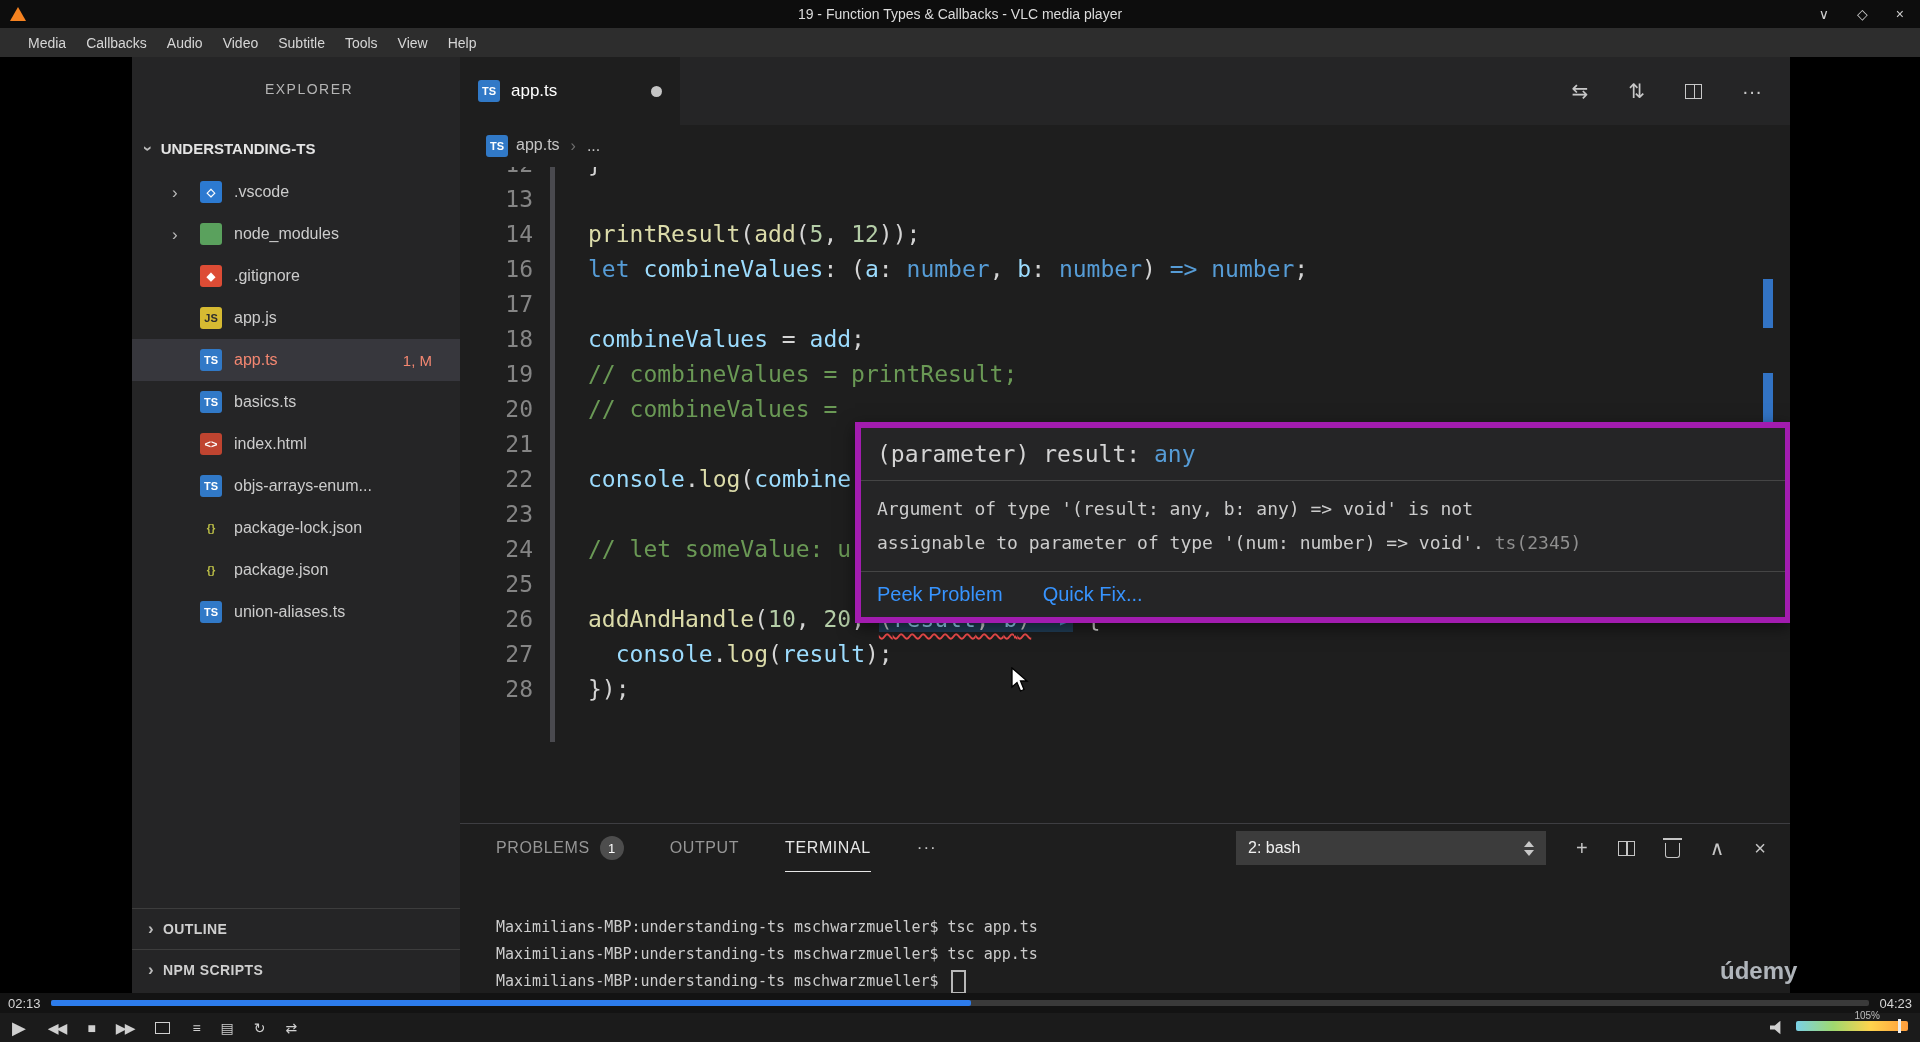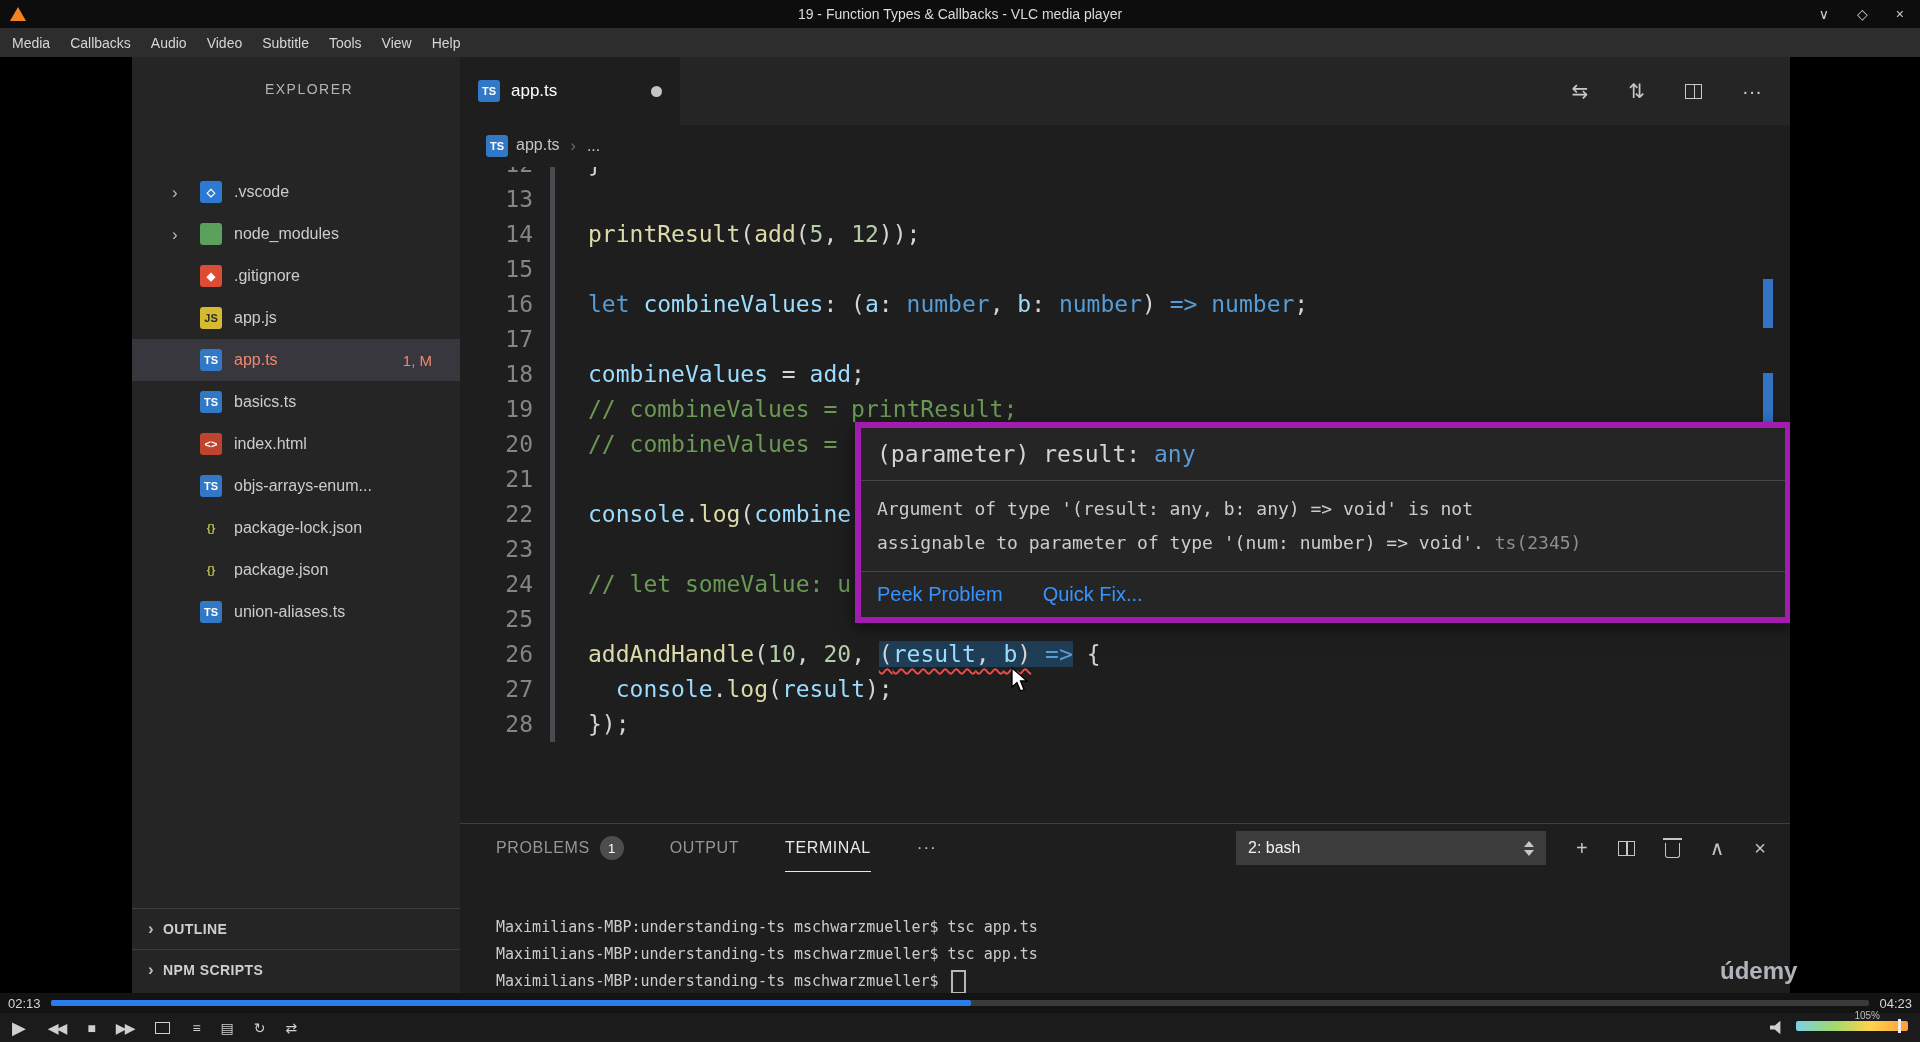--- a/index.html
+++ b/index.html
@@ -8,21 +8,21 @@
 
   
   .titlebar { position:absolute; left:0; top:0; right:0; height:28px; background:#0d0d0d;
               display:flex; align-items:center; color:#d8d8d8; }
   .cone { margin-left:10px; width:0; height:0; border-left:8px solid transparent;
           border-right:8px solid transparent; border-bottom:14px solid #f58220; }
   .tb-title { position:absolute; left:0; right:0; text-align:center; font-size:14px; color:#dcdcdc; }
   .win-controls { margin-left:auto; display:flex; gap:28px; margin-right:16px;
                   font-size:14px; color:#cfcfcf; z-index:2; }
   .menubar { position:absolute; left:0; top:28px; right:0; height:29px; background:#2d2d2d;
-             display:flex; align-items:center; padding-left:2px; }
+             display:flex; align-items:center; padding-left:18px; }
   .menu-item { padding:4px 10px; font-size:14px; color:#d6d6d6; }
 
   
   .video { position:absolute; left:0; top:57px; right:0; height:936px; background:#000; overflow:hidden; }
   .vscode { position:absolute; left:132px; top:0; width:1658px; height:936px; background:#1e1e1e; }
 
   
   .explorer { position:absolute; left:0; top:0; width:328px; height:100%; background:#252526; color:#cccccc; }
   .exp-header { padding:24px 0 0 26px; font-size:14px; letter-spacing:1.5px; color:#b5b5b5;text-align:center; }
   .workspace-row { position:absolute; top:72px; left:0; right:0; height:38px; display:flex;
@@ -160,20 +160,24 @@
     <div class="menu-item">Tools</div>
     <div class="menu-item">View</div>
     <div class="menu-item">Help</div>
   </div>
 
 <div class="video">
   <div class="vscode">
 
     <aside class="explorer">
       <div class="exp-header">EXPLORER</div>
+      <div class="workspace-row">
+        <span class="chev down">›</span>
+        <span>UNDERSTANDING-TS</span>
+      </div>
       <div class="file-list" id="fileList">
           <div class="file-row">
             <span class="chev">›</span>
             <span class="fi" style="background: rgb(44, 122, 209); color: rgb(255, 255, 255);">◇</span>
             <span class="file-label">.vscode</span>
           </div>
           <div class="file-row">
             <span class="chev">›</span>
             <span class="fi" style="background: rgb(90, 161, 93); color: rgb(255, 255, 255);"></span>
             <span class="file-label">node_modules</span>
@@ -256,24 +260,20 @@
               <span class="gutter">12</span>
               <span class="line-content"><span class="c-pl">}</span></span>
             </div>
             <div class="line">
               <span class="gutter">13</span>
               <span class="line-content"></span>
             </div>
             <div class="line">
               <span class="gutter">14</span>
               <span class="line-content"><span class="c-fn">printResult</span><span class="c-pl">(</span><span class="c-fn">add</span><span class="c-pl">(</span><span class="c-num">5</span><span class="c-pl">, </span><span class="c-num">12</span><span class="c-pl">));</span></span>
-            </div>
-            <div class="line">
-              <span class="gutter">15</span>
-              <span class="line-content"></span>
             </div>
             <div class="line">
               <span class="gutter">16</span>
               <span class="line-content"><span class="c-kw">let</span><span class="c-pl"> </span><span class="c-var">combineValues</span><span class="c-pl">: (</span><span class="c-var">a</span><span class="c-pl">: </span><span class="c-kw">number</span><span class="c-pl">, </span><span class="c-var">b</span><span class="c-pl">: </span><span class="c-kw">number</span><span class="c-pl">) </span><span class="c-kw">=&gt;</span><span class="c-pl"> </span><span class="c-kw">number</span><span class="c-pl">;</span></span>
             </div>
             <div class="line">
               <span class="gutter">17</span>
               <span class="line-content"></span>
             </div>
             <div class="line">

